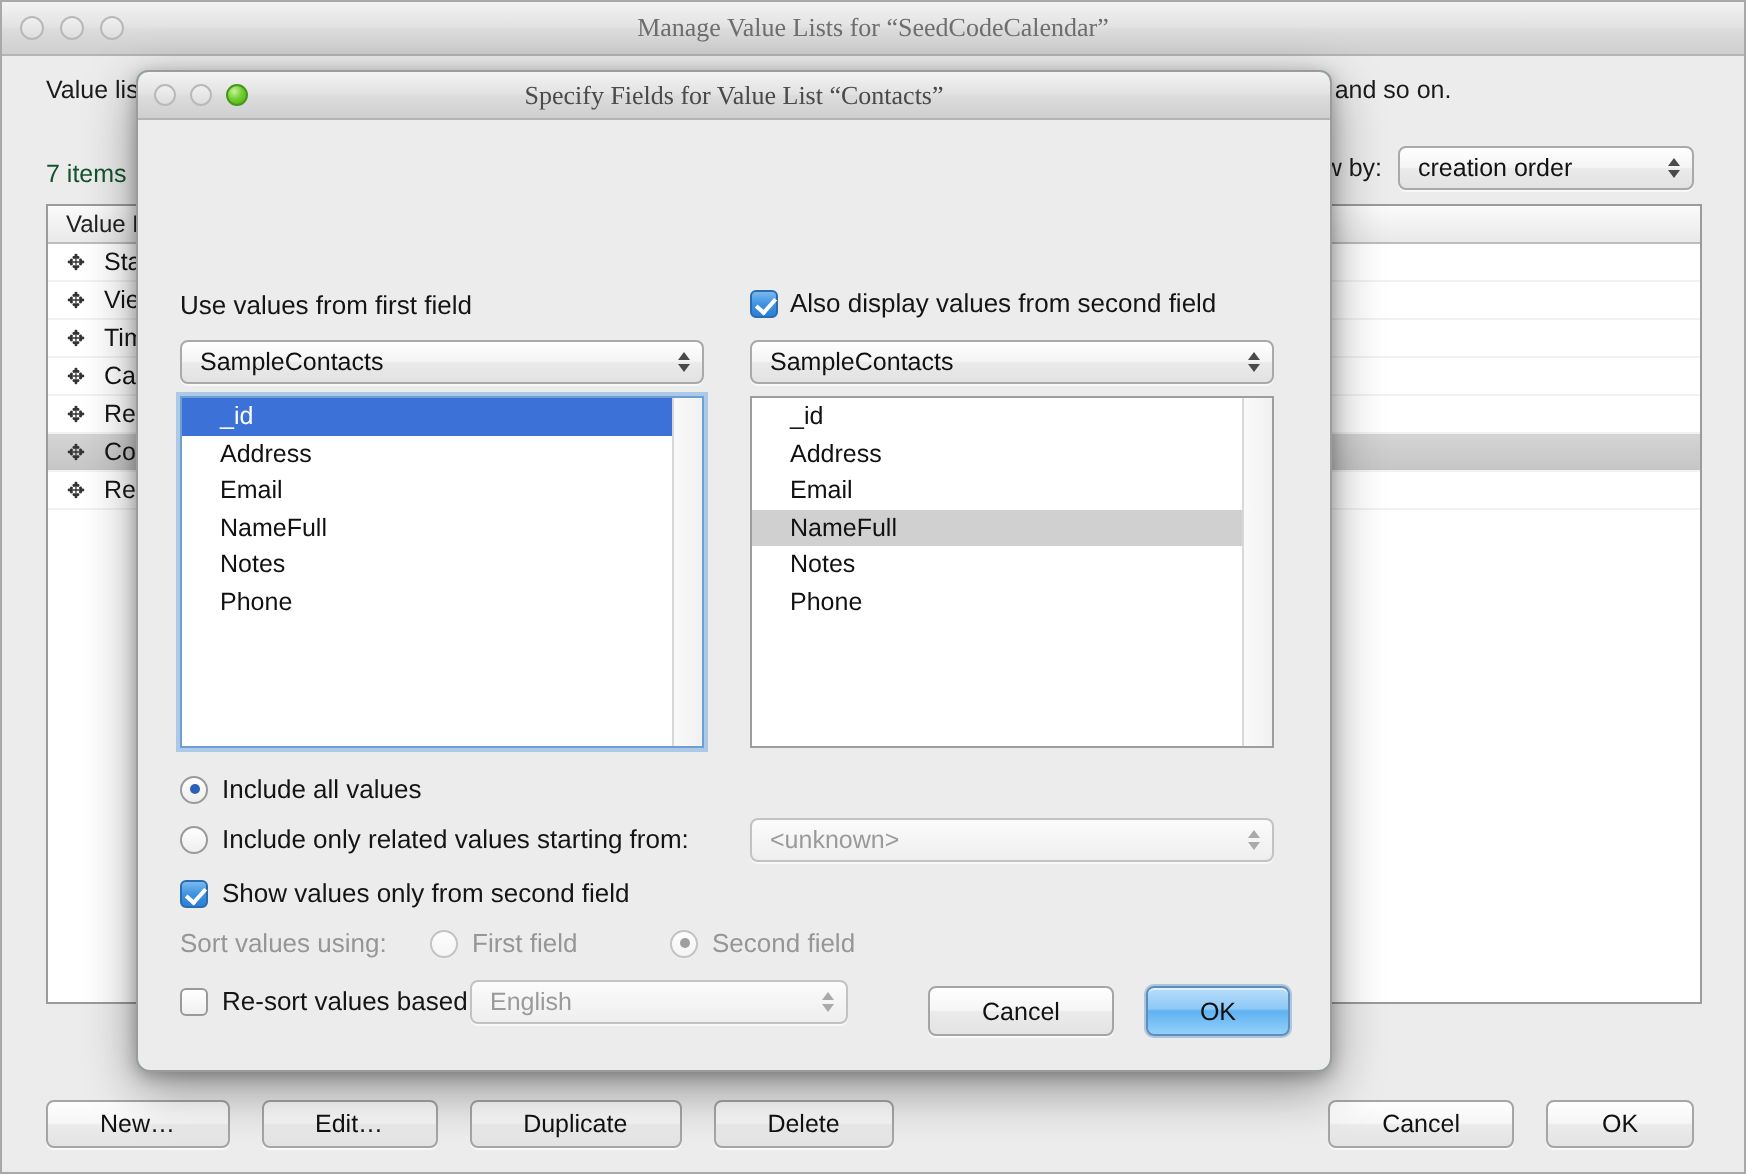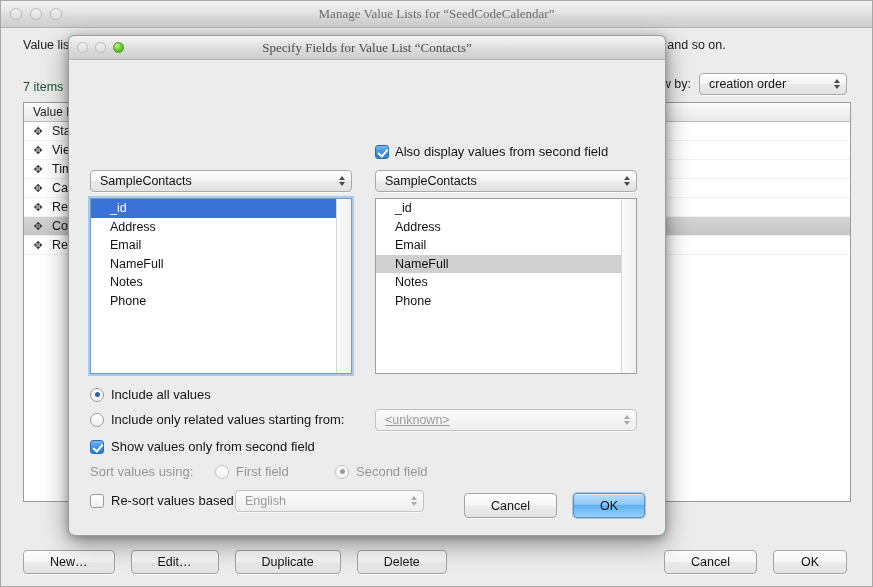--- a/index.html
+++ b/index.html
@@ -232,21 +232,21 @@
     width: 5px; height: 5px; border-radius: 50%;
     background: #2a62b8;
   }
   .radio.dim { border-color: #c3c3c3; background: linear-gradient(to bottom,#fdfdfd,#f4f4f4); }
   .radio.dim.on::after { background: #9e9e9e; }
 
   .dim-text { color: #969696; }
 
   .r-include-all { left: 21px; top: 327px; }
   .r-include-rel { left: 21px; top: 352px; }
-  .popup-rel { position: absolute; left: 306px; top: 349px; width: 262px; text-decoration: underline; }
+  .popup-rel { position: absolute; left: 306px; top: 349px; width: 262px; }
   .c-show-second { left: 21px; top: 379px; }
   .sort-row { left: 21px; top: 404px; gap: 0; }
   .sort-row .seg { display: flex; align-items: center; gap: 7px; }
   .c-resort { left: 21px; top: 433px; }
   .popup-lang { position: absolute; left: 166px; top: 430px; width: 189px; }
 
   .dlg-buttons { position: absolute; right: 20px; bottom: 18px; display: flex; gap: 16px; }
   .dlg-buttons .btn { min-width: 68px; height: 25px; }
 </style>
 </head>
@@ -345,20 +345,21 @@
       <div class="light"></div>
       <div class="light"></div>
       <div class="light green"></div>
     </div>
     <div class="titlebar-title">Specify Fields for Value List “Contacts”</div>
   </div>
 
   <div class="dlg-body">
 
 
+    <div class="lbl-first">Use values from first field</div>
 
     <div class="chk-second">
       <span class="checkbox on"></span>
       <span>Also display values from second field</span>
     </div>
 
     <div class="popup popup-first">
       <span>SampleContacts</span>
       <span class="steppers">
           <i class="up"></i>

